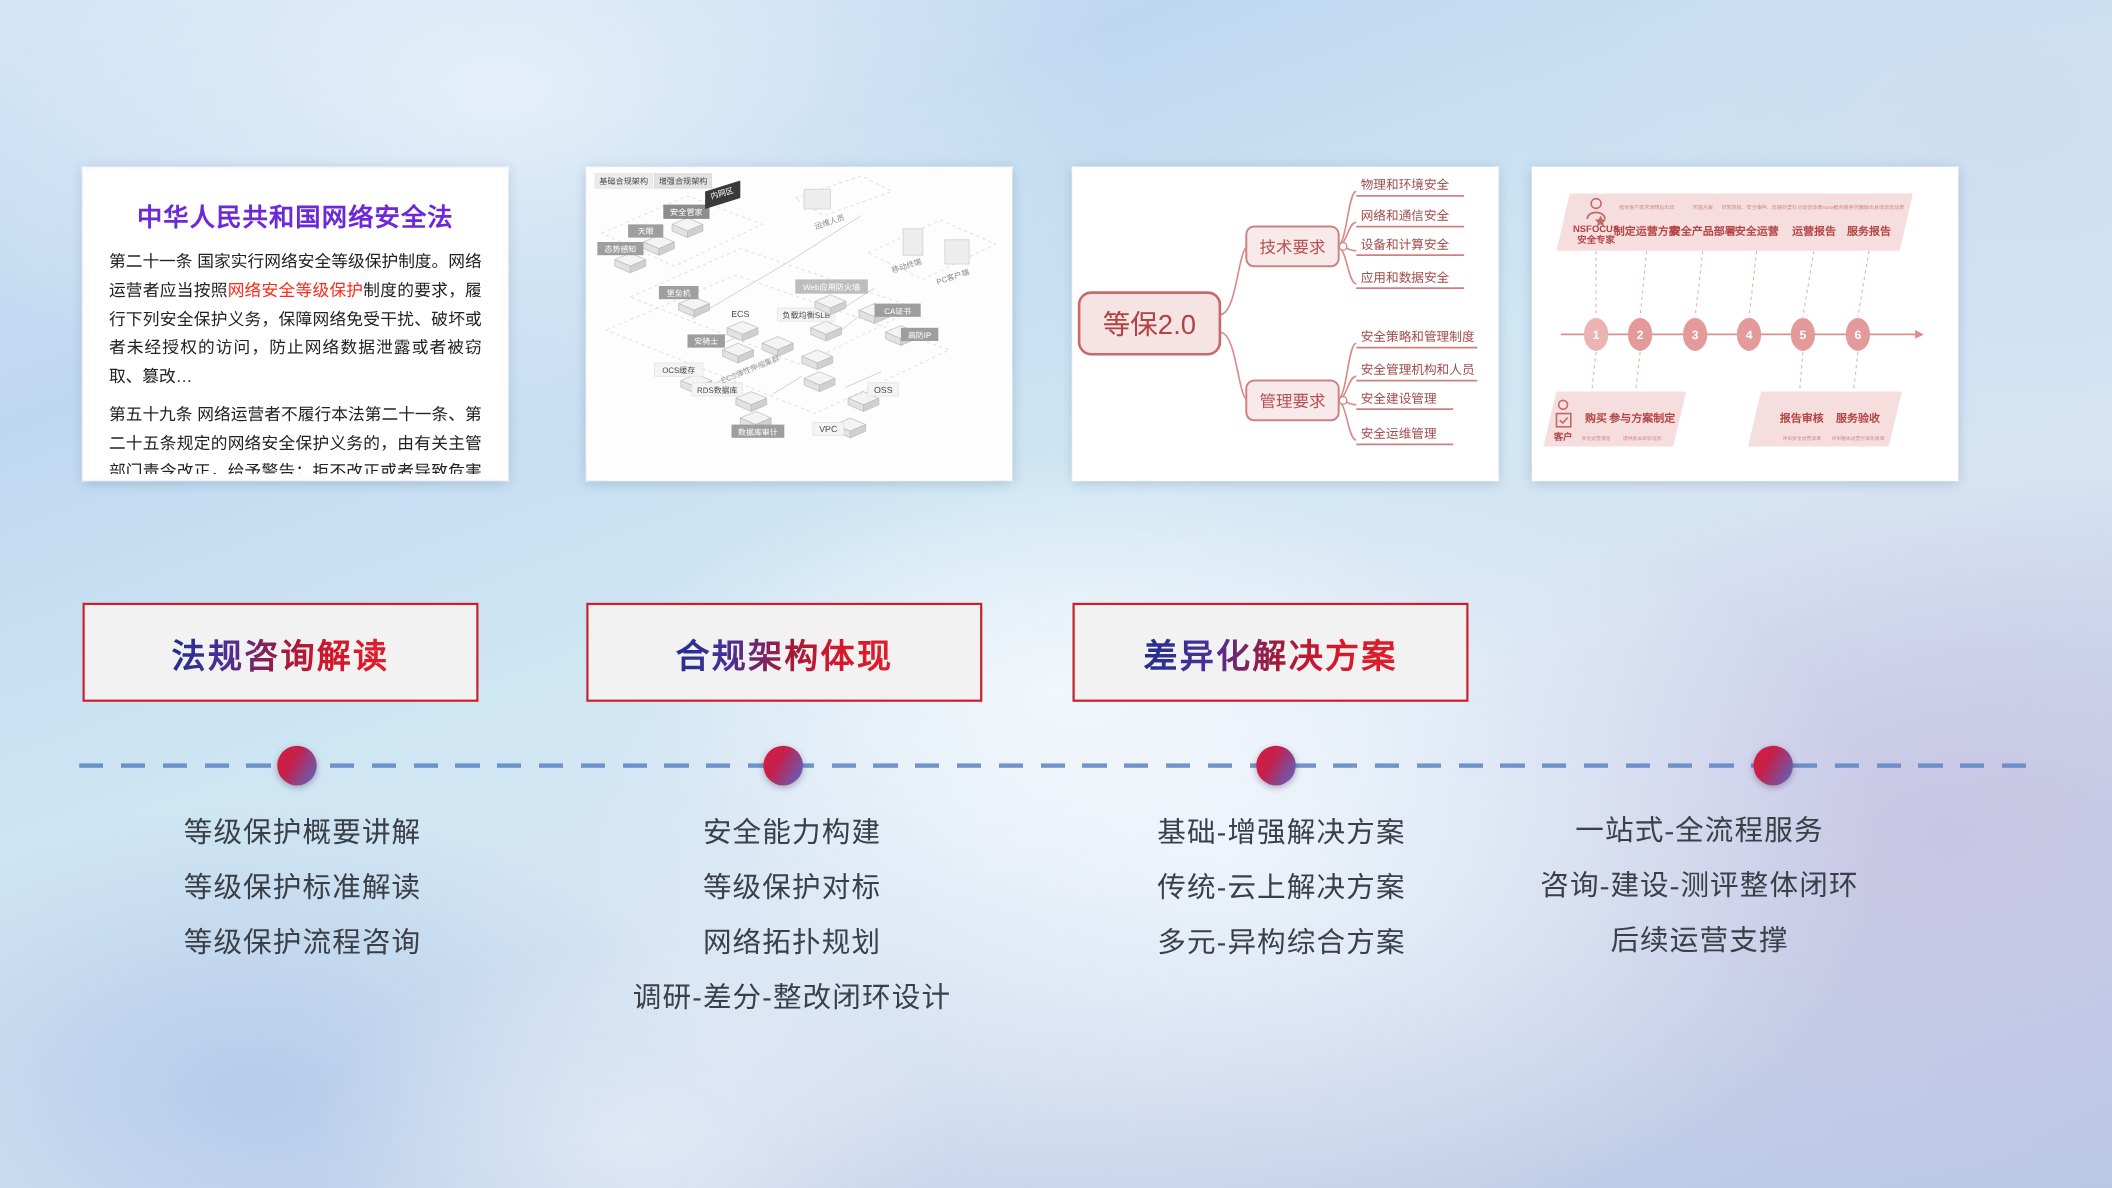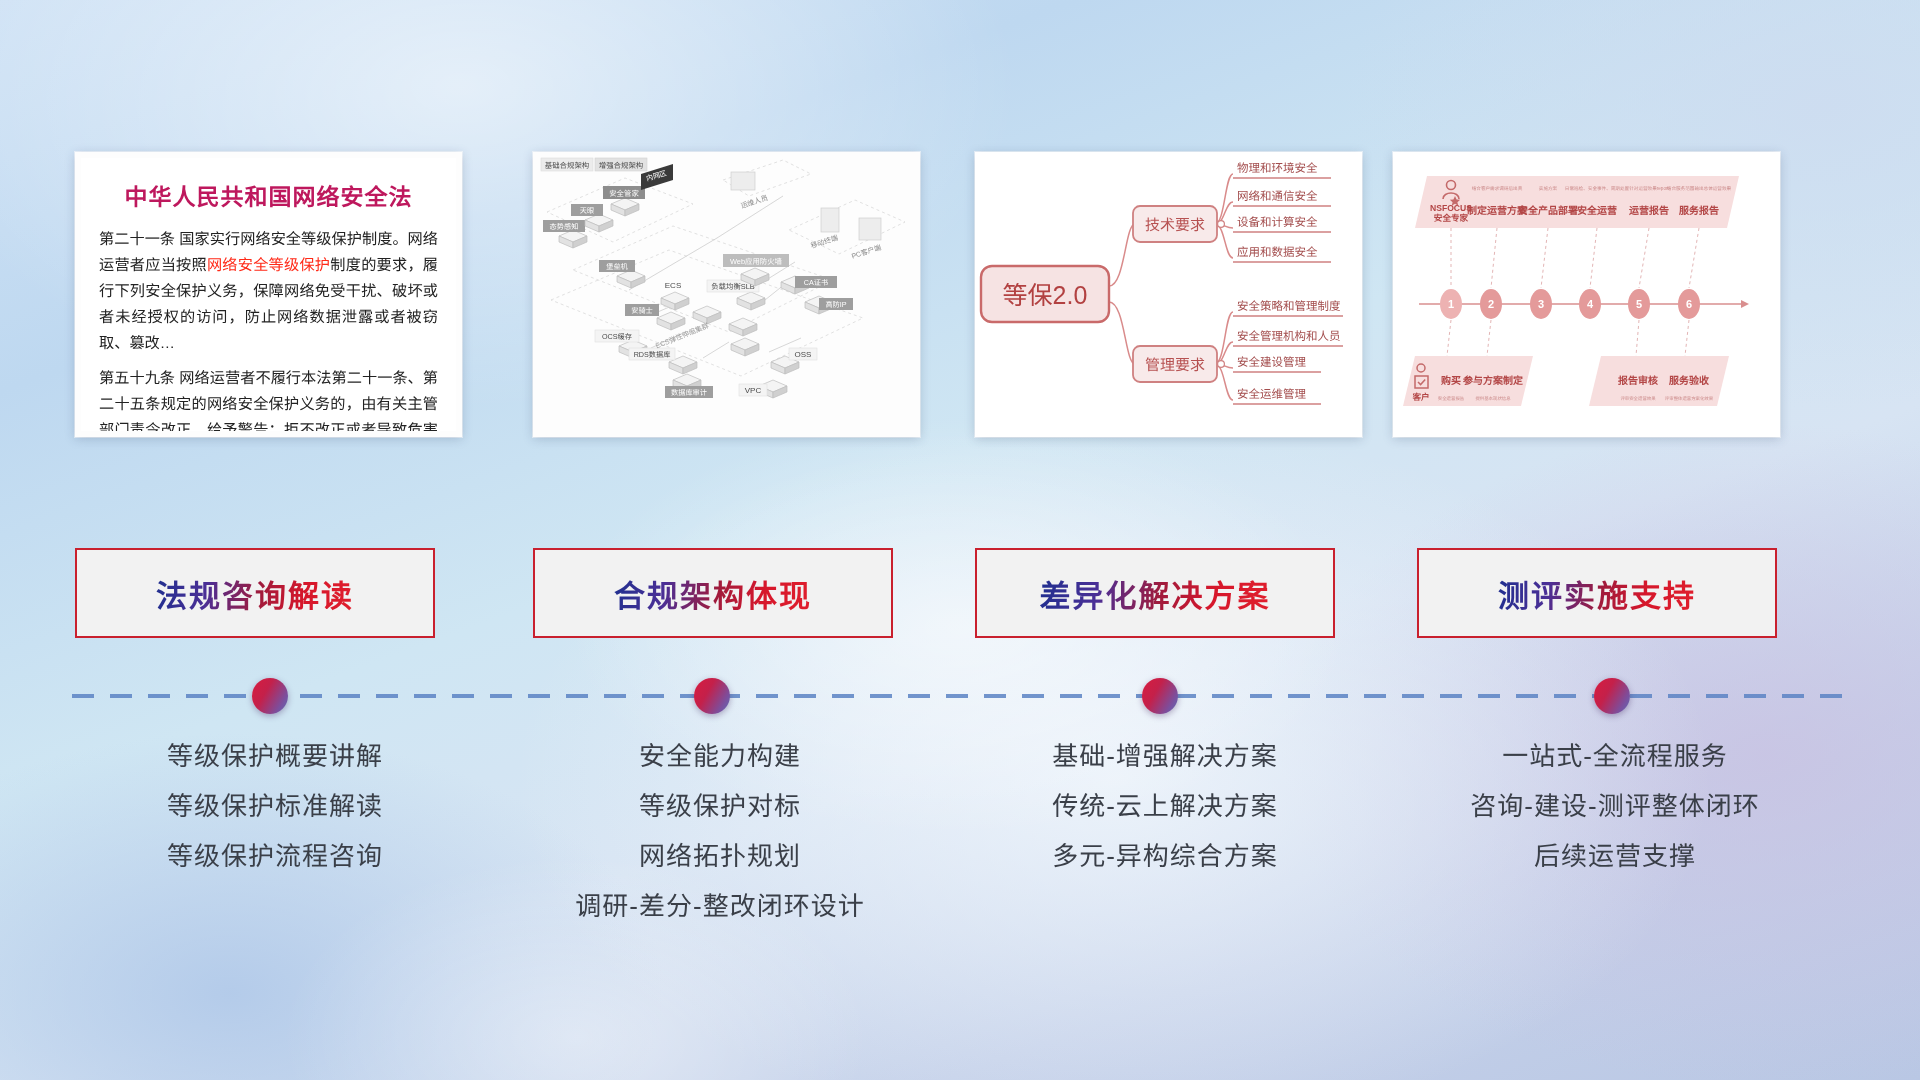--- a/index.html
+++ b/index.html
@@ -33,21 +33,21 @@
   }
   .card-inner{position:absolute;inset:6px;overflow:hidden;background:#fff;}
   #card1{left:75px;}
   #card2{left:533px;}
   #card3{left:975px;}
   #card4{left:1393px;}
 
   
   .law{position:absolute;inset:0;padding:14px 18px 0 18px;box-sizing:border-box;}
   .law-title{
-    text-align:center;font-size:23px;font-weight:700;color:#be185d;
+    text-align:center;font-size:23px;font-weight:700;color:#6d28d9;
     letter-spacing:1px;margin:6px 0 14px 0;
   }
   .law-p{font-size:15.2px;line-height:26px;color:#222;text-align:justify;margin:0 0 9px 0;}
   .law-p b{font-weight:400;}
   .hl{color:#ff2a18;}
 
   
   .arch{position:absolute;inset:0;background:#fdfdfd;border-radius:21px;}
   .arch svg{position:absolute;left:0;top:0;}
 
@@ -87,21 +87,21 @@
   .dot{
     position:absolute;top:678px;width:36px;height:36px;border-radius:50%;
     background:linear-gradient(120deg,#d81c3f 0%,#c4204a 38%,#7b4f9e 78%,#5c6fb5 100%);
     box-shadow:0 2px 6px rgba(60,30,90,0.35);
   }
   #d1{left:252px;} #d2{left:694px;} #d3{left:1142px;} #d4{left:1594px;}
 
   
   .lists{position:absolute;left:0;top:738px;width:1920px;height:300px;padding-left:36px;}
   .col{position:absolute;top:0;width:440px;text-align:center;}
-  #c1{left:55px;} #c2{left:500px;} #c3{left:945px;} #c4{left:1395px;}
+  #c1{left:55px;} #c2{left:500px;} #c3{left:945px;} #c4{left:1325px;font-family:Liberation Serif, serif;}
   .col p{
     margin:0 0 14px 0;font-size:26px;line-height:36px;color:#3a3f48;
     letter-spacing:1px;font-weight:400;
   }
 
   
   .lbl{font-family:"Liberation Sans",sans-serif;fill:#4a4a4a;}
 </style>
 </head>
 <body>
@@ -384,23 +384,20 @@
 <div class="titles">
   <div class="tbox" id="t1">
     <span>法规咨询解读</span>
   </div>
   <div class="tbox" id="t2">
     <span>合规架构体现</span>
   </div>
   <div class="tbox" id="t3">
     <span>差异化解决方案</span>
   </div>
-  <div class="tbox" id="t4">
-    <span>测评实施支持</span>
-  </div>
 </div>
 
 <div class="rail"></div>
 <div class="dot" id="d1"></div>
 <div class="dot" id="d2"></div>
 <div class="dot" id="d3"></div>
 <div class="dot" id="d4"></div>
 
 <div class="lists">
   <div class="col" id="c1">

